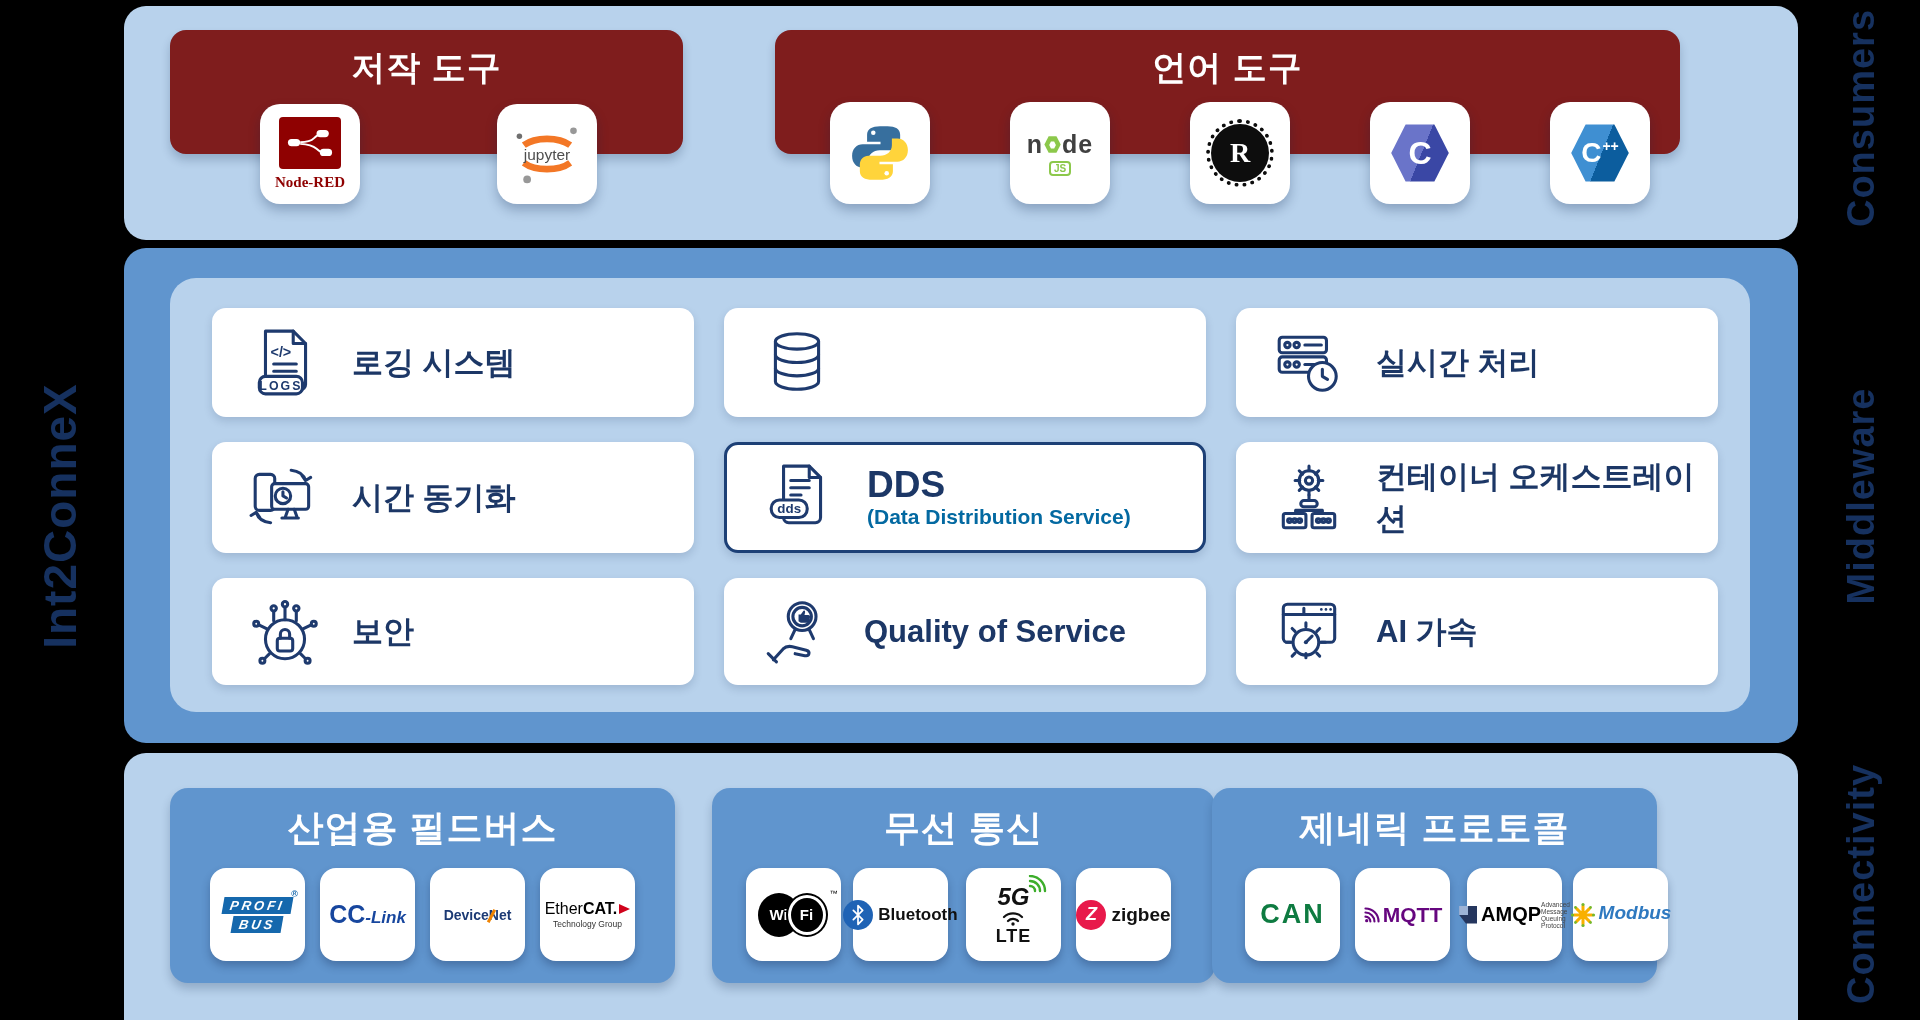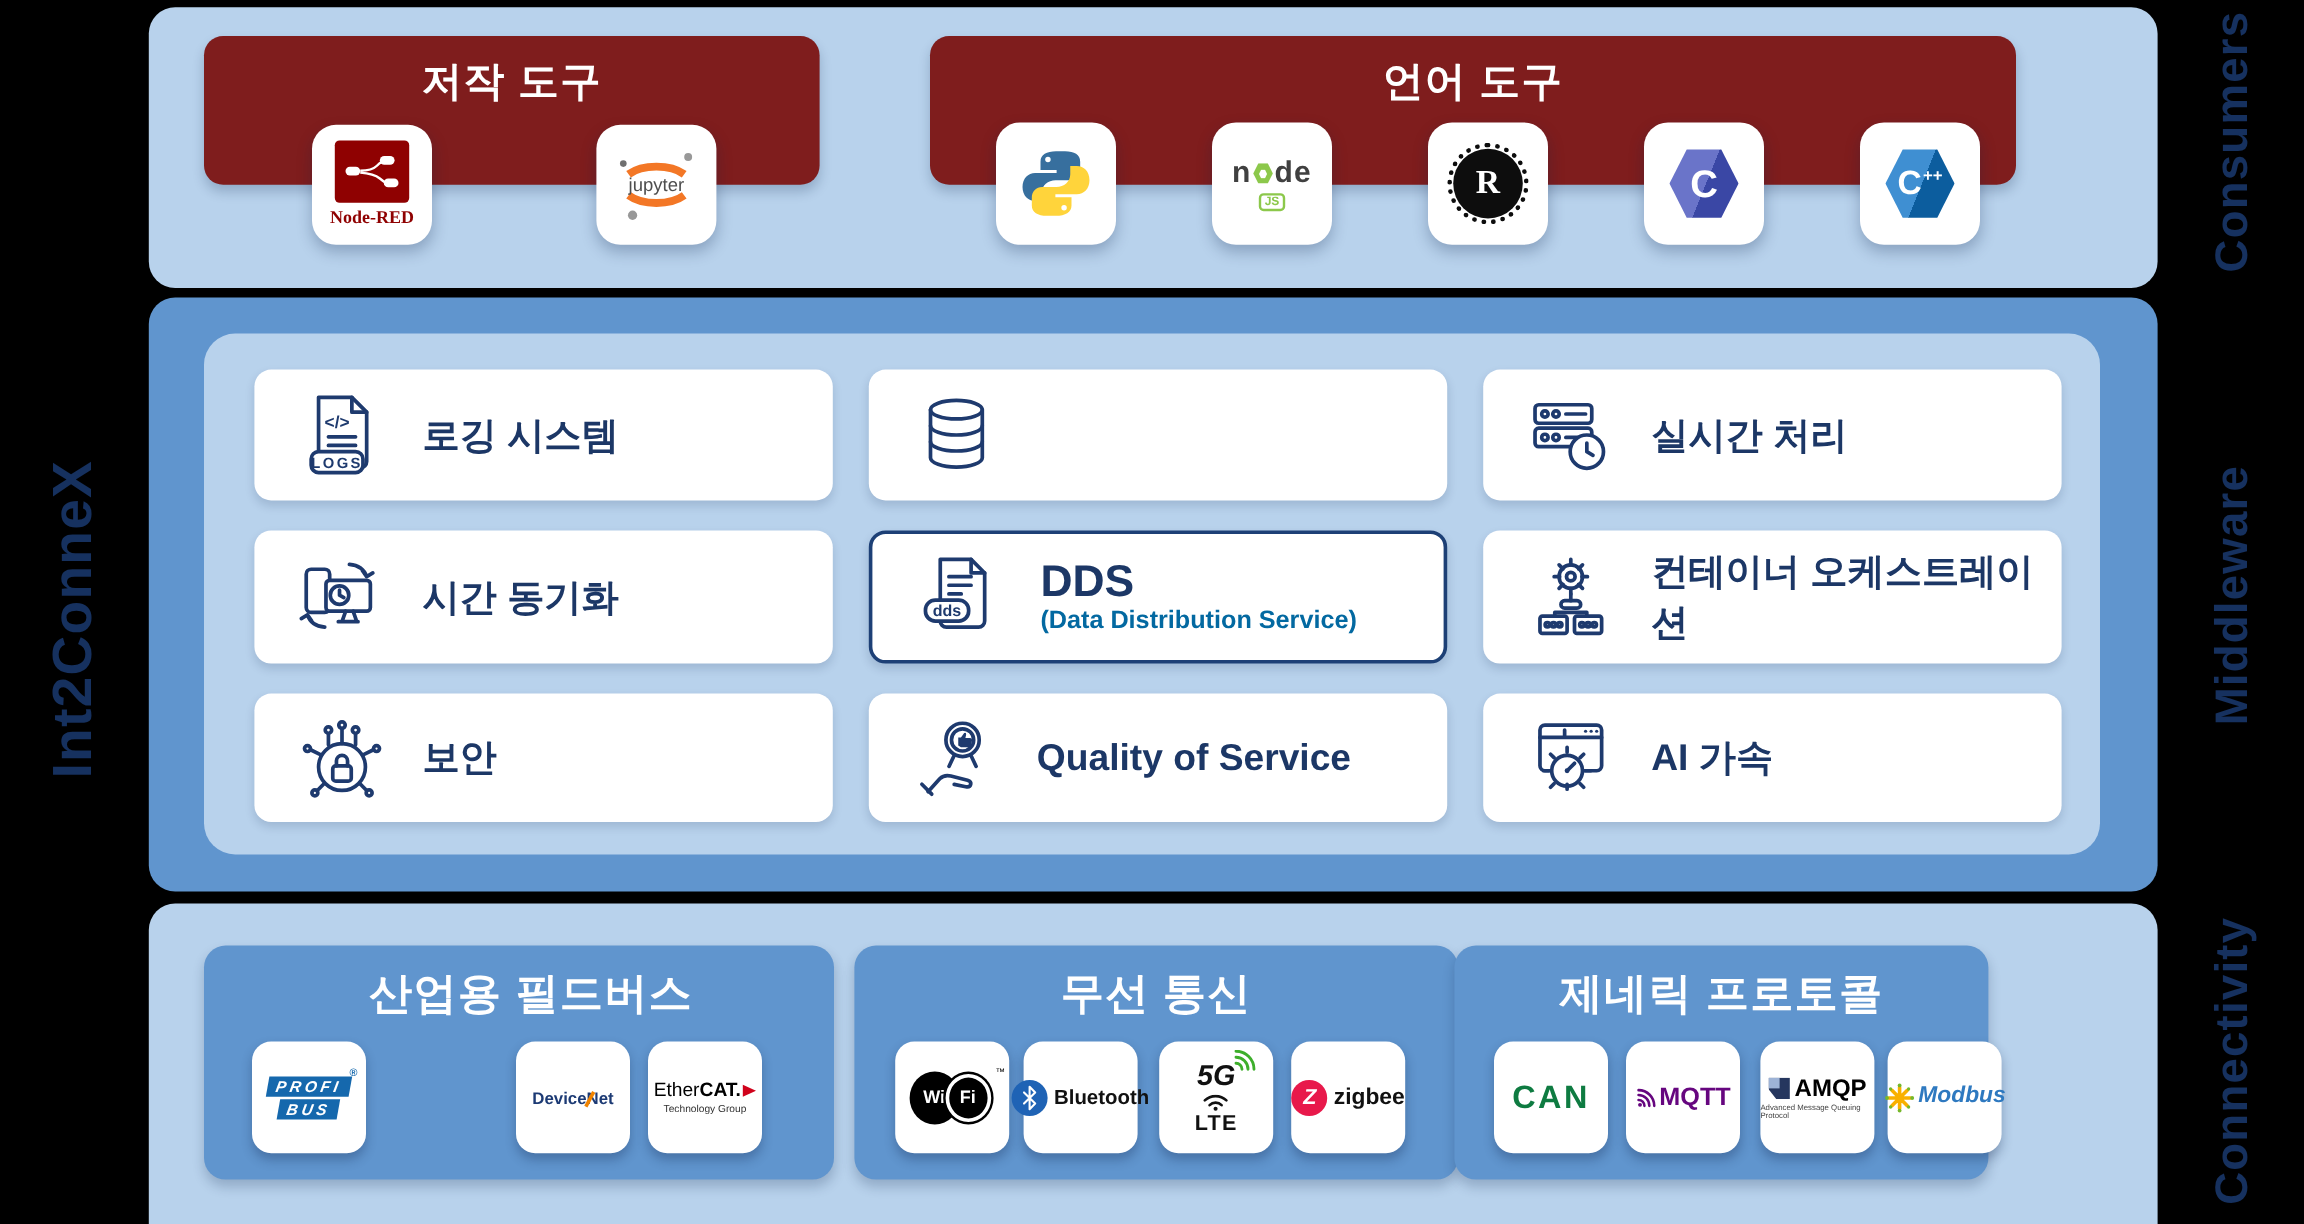--- a/index.html
+++ b/index.html
@@ -100,21 +100,21 @@
   .fg .r2{display:flex;flex-direction:column;align-items:center;}
   .fg .r2 .w{line-height:0;}
   .fg .lte{font-size:18px;font-weight:800;color:#111;letter-spacing:1px;}
   .zb{display:flex;align-items:center;gap:5px;}
   .zbcirc{width:30px;height:30px;border-radius:50%;background:#e8194b;color:#fff;
         display:flex;align-items:center;justify-content:center;font-weight:800;font-size:18px;font-style:italic;}
   .zbword{font-size:19px;font-weight:700;color:#111;}
   .canword{font-size:27px;font-weight:800;color:#0e7b41;letter-spacing:2px;}
   .mqtt{display:flex;align-items:center;gap:2px;}
   .mqttword{font-size:21px;font-weight:800;color:#66067f;}
-  .amqp{display:flex;flex-direction:column;align-items:center;}
+  .amqp{display:flex;flex-direction:row;}
   .amqp .r1{display:flex;align-items:center;gap:4px;}
   .amqp .mark{width:18px;height:18px;background:#25365e;
         clip-path:polygon(0 0,100% 0,100% 100%,38% 100%,0 52%);position:relative;}
   .amqp .mark i{position:absolute;left:0;top:0;width:9px;height:9px;background:#9db3d6;}
   .amqp .word{font-size:20px;font-weight:800;color:#000;}
   .amqp .sub{font-size:6.5px;color:#444;margin-top:1px;}
   .modbus{display:flex;align-items:flex-start;gap:3px;}
   .modword{font-size:19px;font-weight:800;font-style:italic;color:#2e79c0;}
 </style>
 </head>
@@ -334,31 +334,36 @@
         <path d="M33 31v-4M33 61v-4M18 46h-4M52 46h-4M22.4 35.4l-2.8-2.8M43.6 56.6l2.8 2.8M43.6 35.4l2.8-2.8M22.4 56.6l-2.8 2.8"></path>
         <path d="M33 46l6-6"></path>
         <circle cx="33" cy="46" r="2" fill="#1e3a6e" stroke="none"></circle>
       </svg>
       <span class="label">AI 가속</span>
     </div>
   </section>
 
   <section class="band" id="connectivity-band">
 
-    <div class="conn-group" style="left:46px;width:505px;padding-left:20px;">
+    <div class="conn-group" style="left:46px;width:505px;">
       <div class="conn-title">산업용 필드버스</div>
 
       <div class="logo-card" style="left:40px;">
         <div class="pf">
           <span class="reg">®</span>
           <span class="row">PROFI</span>
           <span class="row">BUS</span>
         </div>
       </div>
 
+      <div class="logo-card" style="left:150px;">
+        <div class="cclink">
+          <span class="big">CC</span><span class="small">-Link</span>
+        </div>
+      </div>
 
       <div class="logo-card" style="left:260px;">
         <div class="dnet">
           <span>Device</span>
             <span class="net">Net</span>
         </div>
       </div>
 
       <div class="logo-card" style="left:370px;">
         <div class="ecat">

